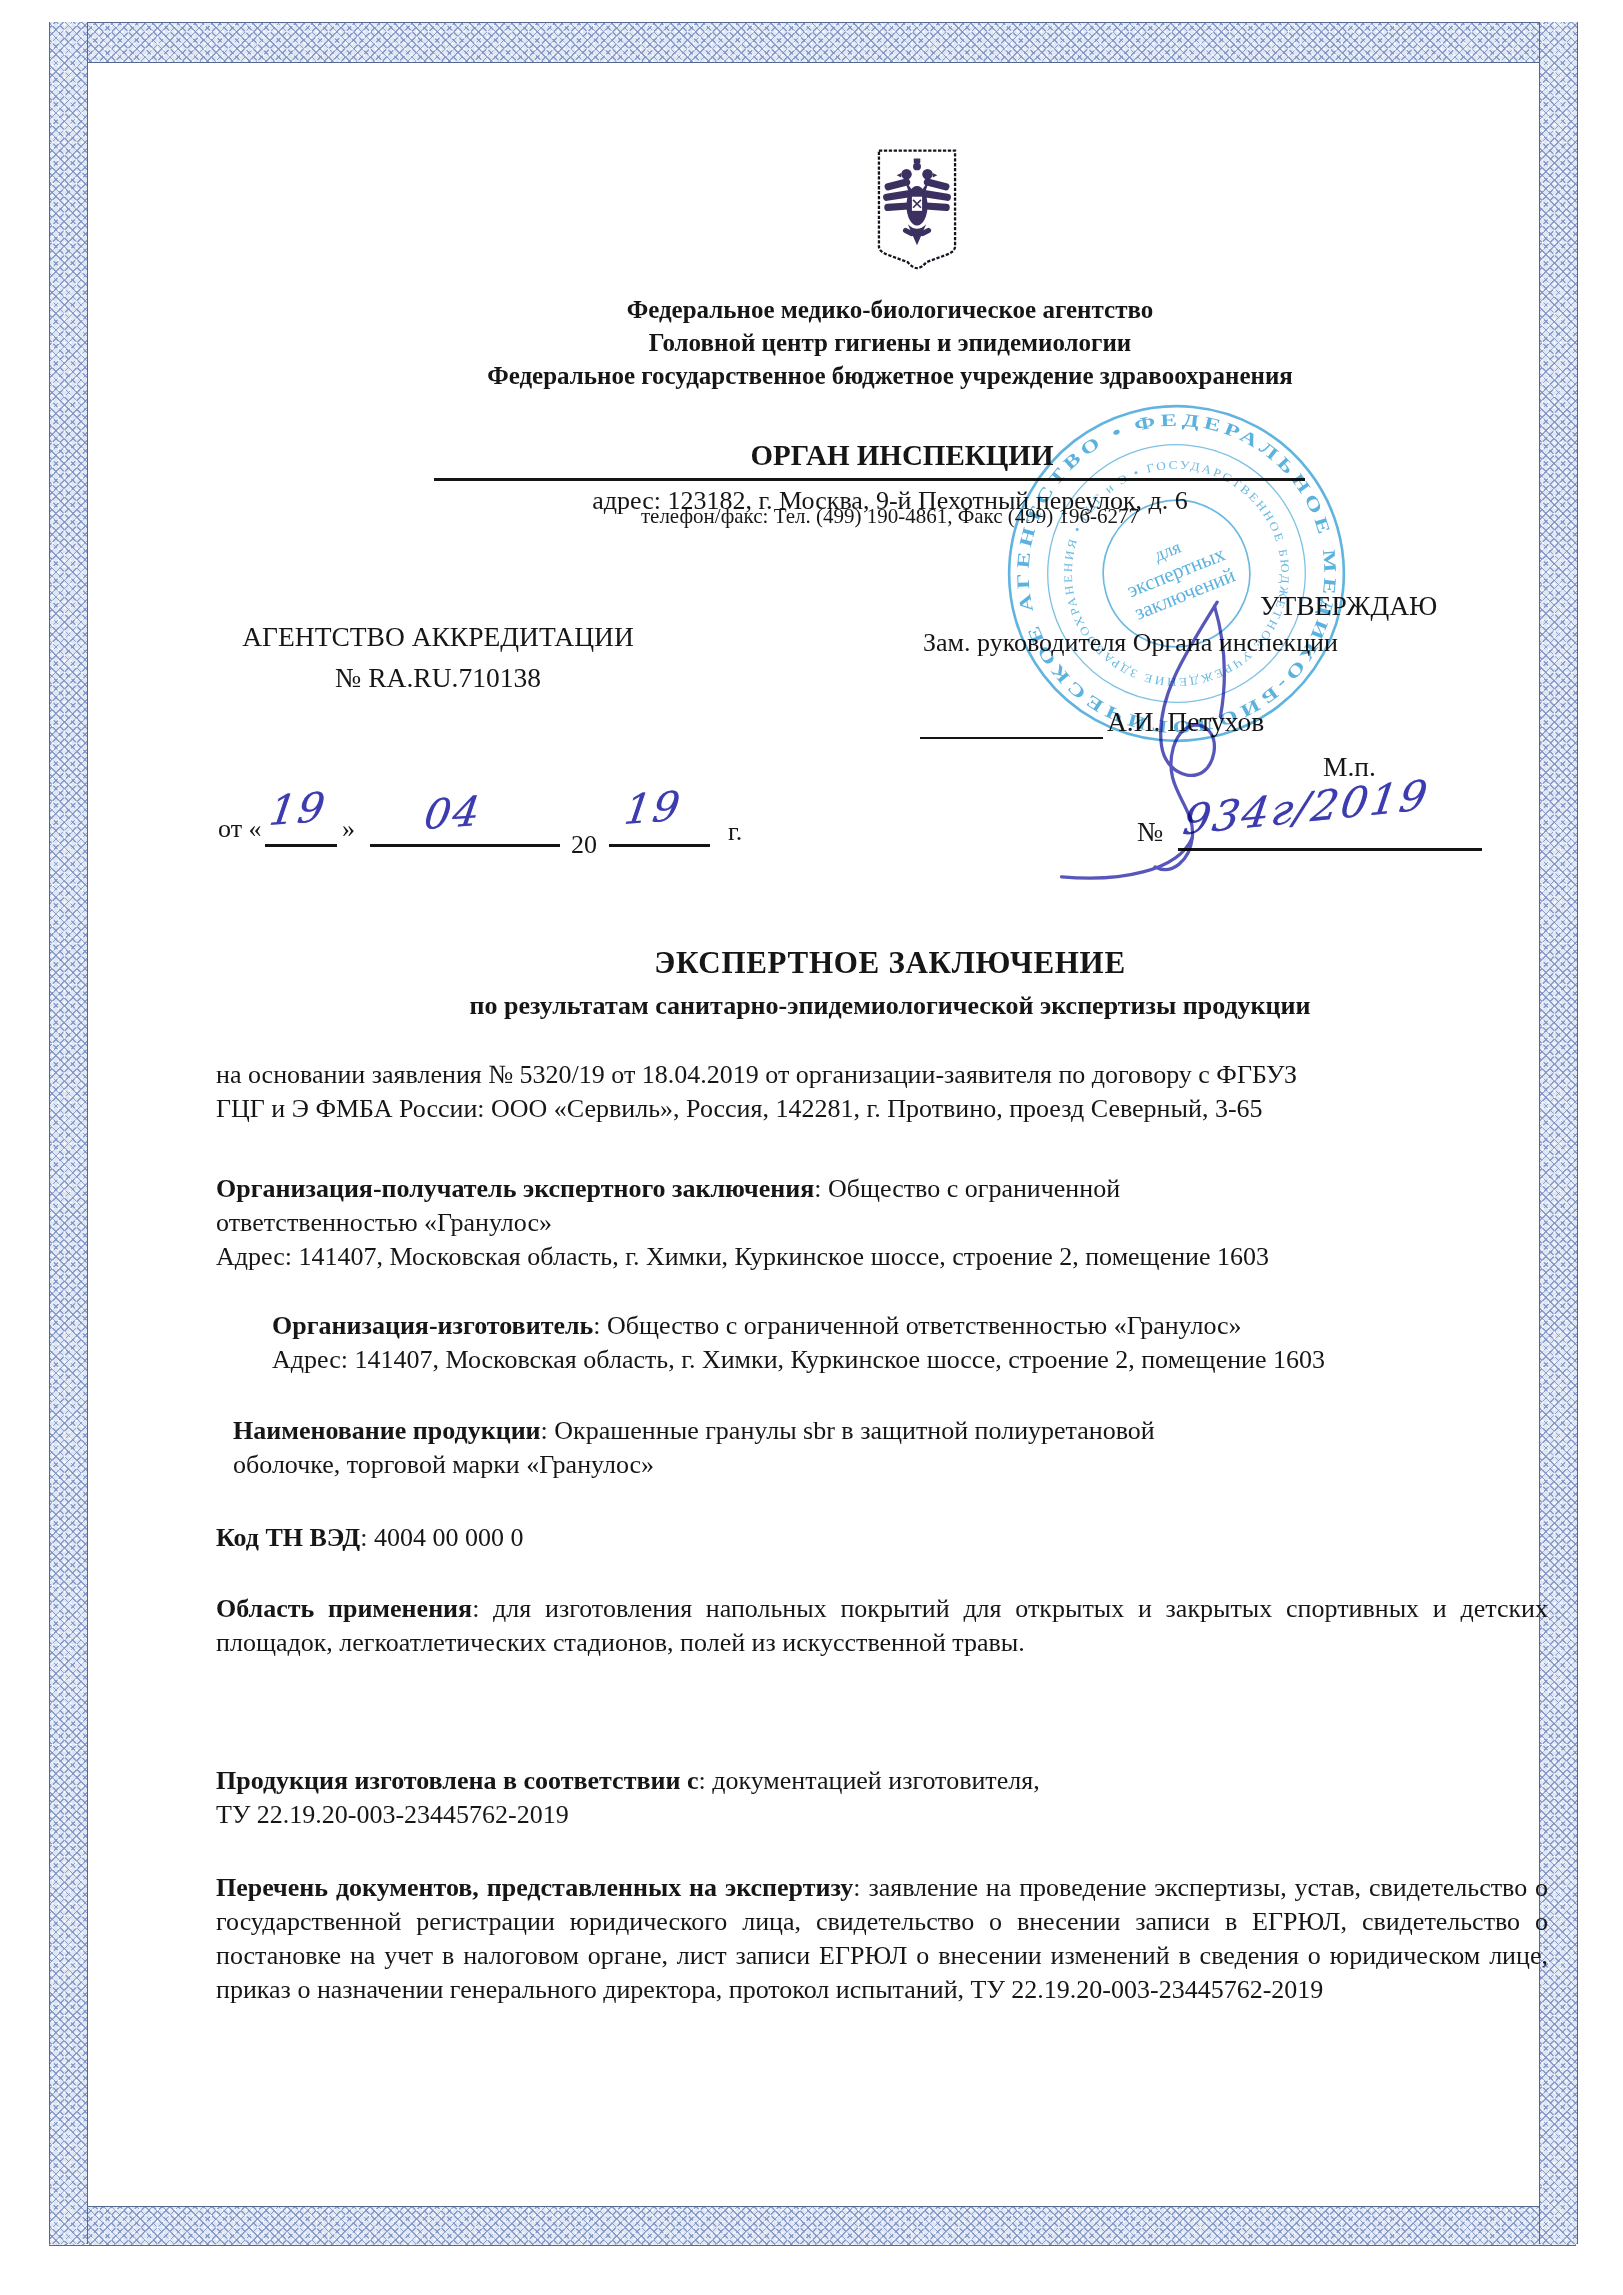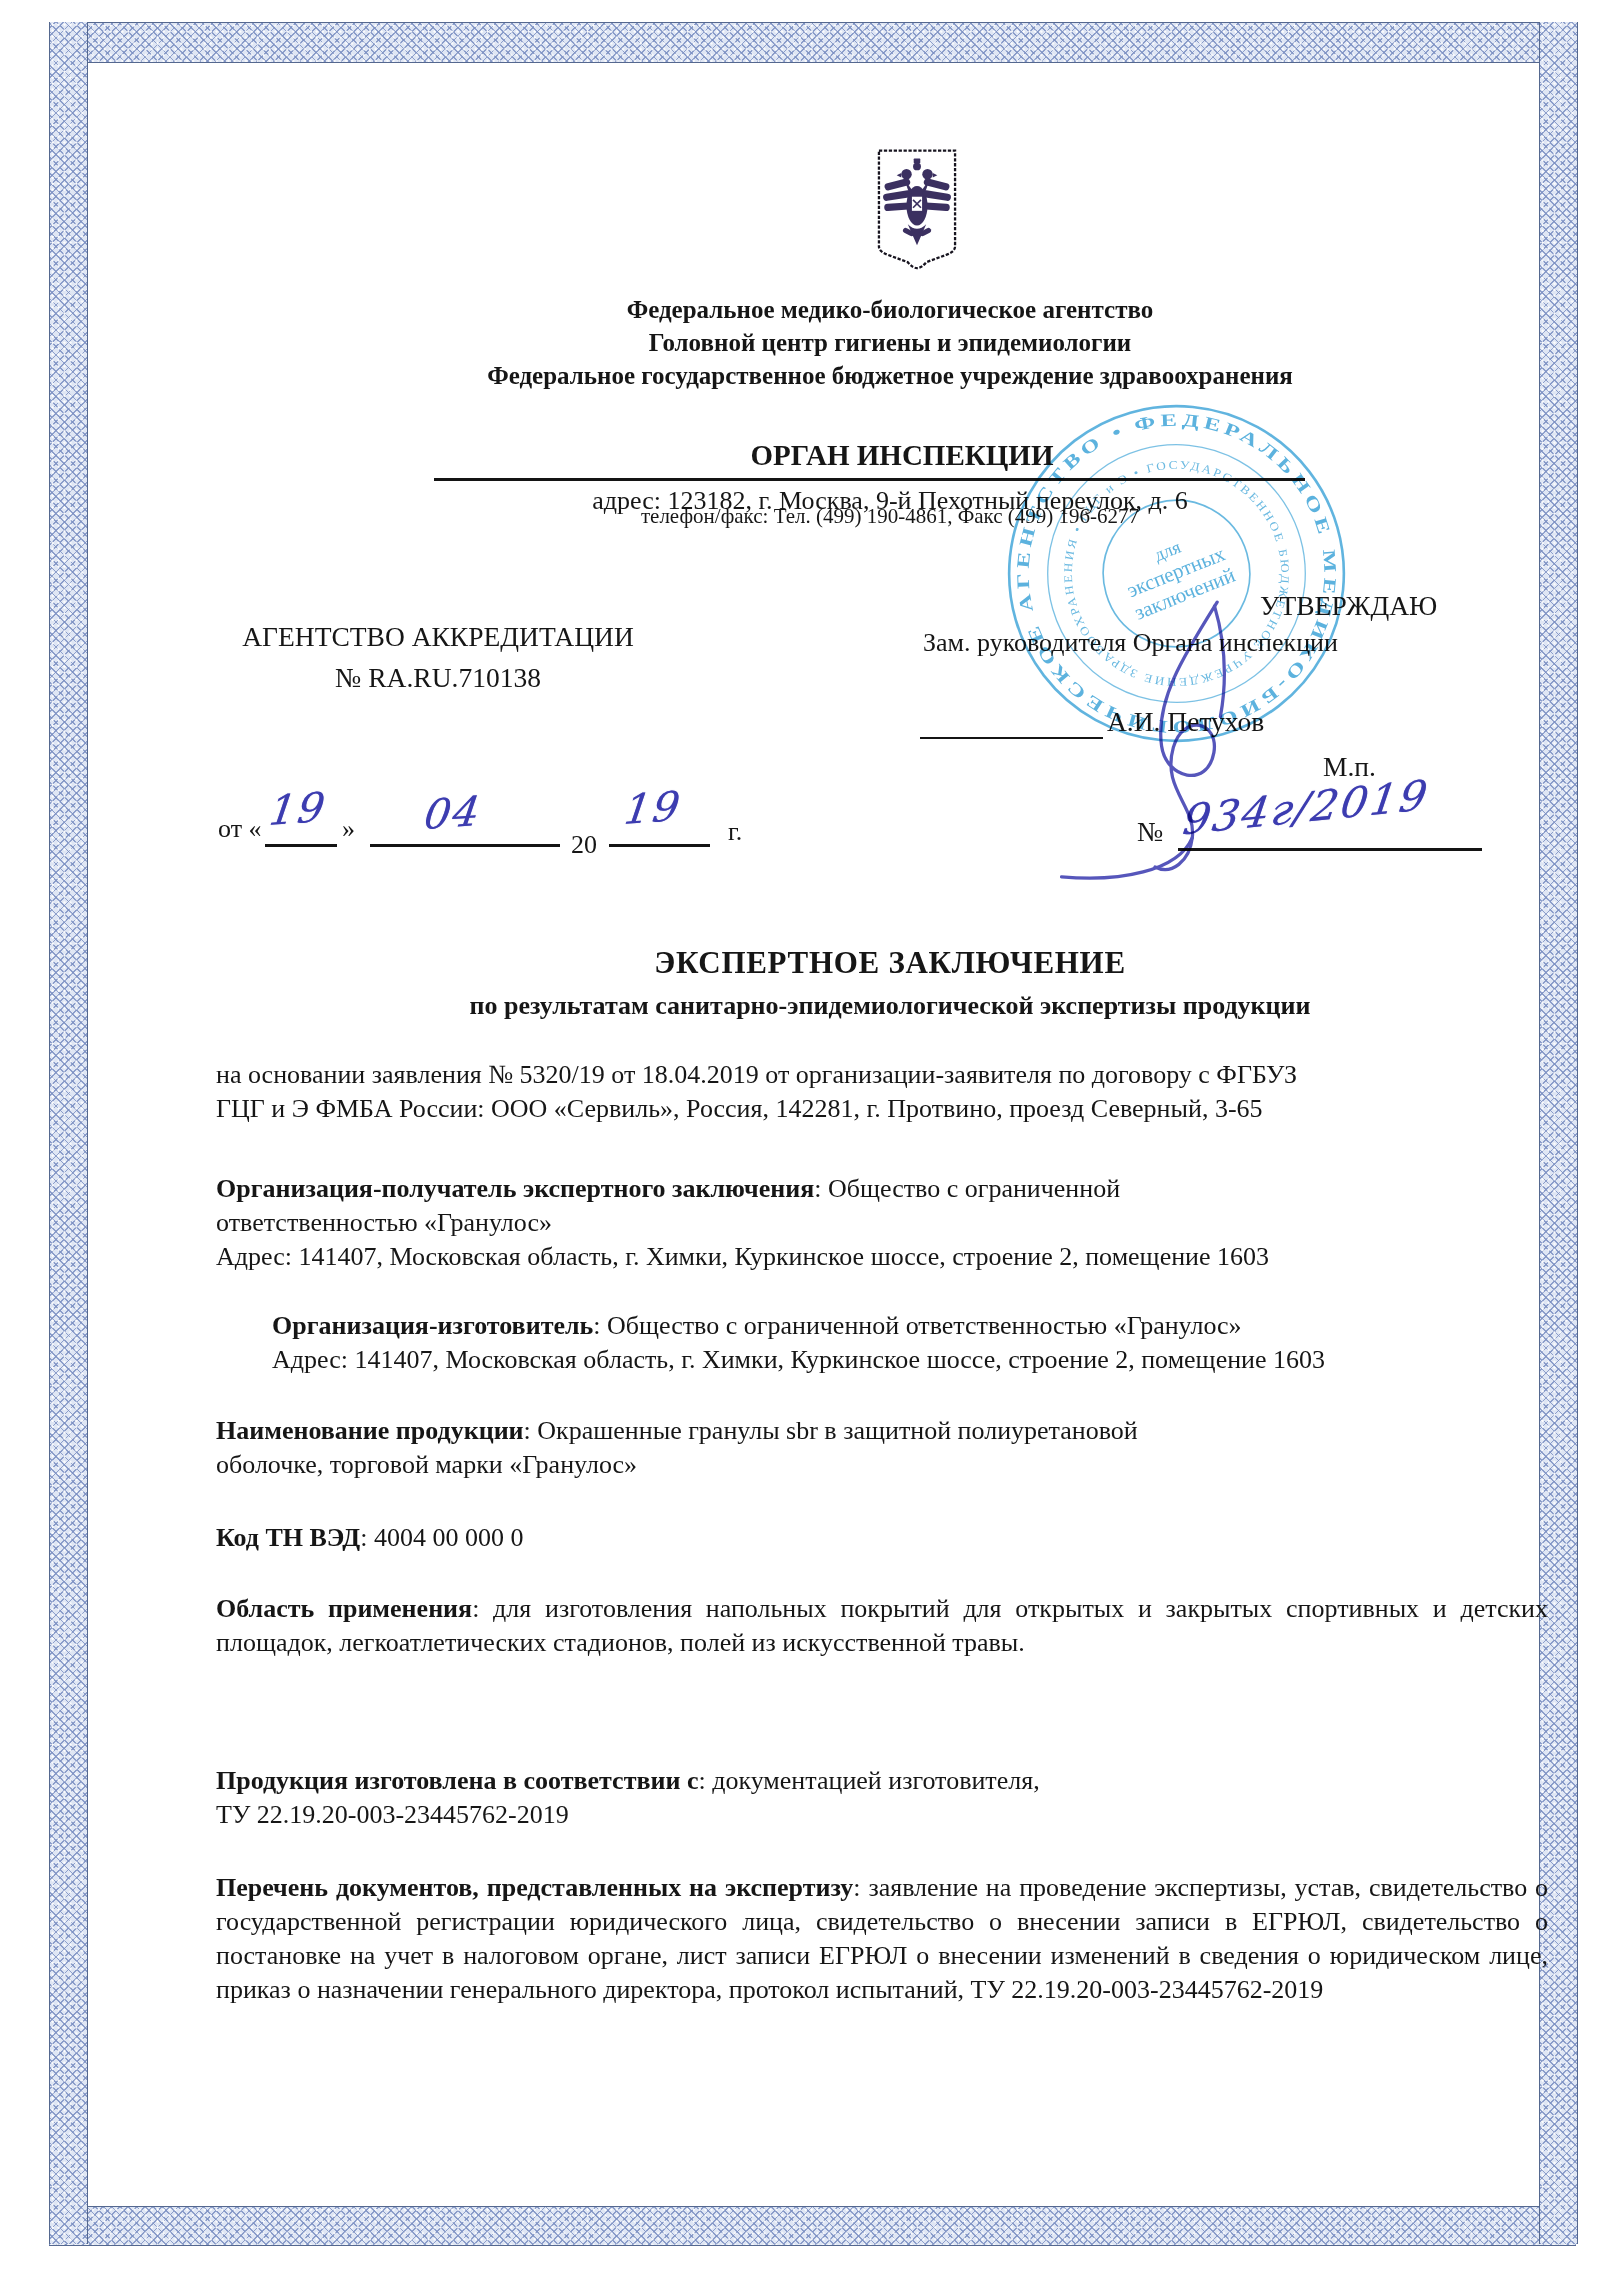--- a/index.html
+++ b/index.html
@@ -124,21 +124,21 @@
   <div><span class="b">Организация-получатель экспертного заключения</span><span>: Общество с ограниченной</span></div>
   <div>ответственностью «Гранулос»</div>
   <div>Адрес: 141407, Московская область, г. Химки, Куркинское шоссе, строение 2, помещение 1603</div>
 </div>
 
 <div class="abs body-text" style="left:224px;top:1309px;width:1332px;margin-left:48px;">
   <div><span class="b">Организация-изготовитель</span><span>: Общество с ограниченной ответственностью «Гранулос»</span></div>
   <div>Адрес: 141407, Московская область, г. Химки, Куркинское шоссе, строение 2, помещение 1603</div>
 </div>
 
-<div class="abs body-text" style="left:216px;top:1414px;width:1332px;">
+<div class="abs body-text" style="left:233px;top:1414px;width:1332px;">
   <div><span class="b">Наименование продукции</span><span>: Окрашенные гранулы sbr в защитной полиуретановой</span></div>
   <div>оболочке, торговой марки «Гранулос»</div>
 </div>
 
 <div class="abs body-text" style="left:216px;top:1521px;width:1332px;">
   <span class="b">Код ТН ВЭД</span><span>: 4004 00 000 0</span>
 </div>
 
 <div class="abs body-text just" style="left:216px;top:1592px;width:1332px;">
   <span class="b">Область применения</span><span>: для изготовления напольных покрытий для открытых и закрытых спортивных и детских площадок, легкоатлетических стадионов, полей из искусственной травы.</span>

